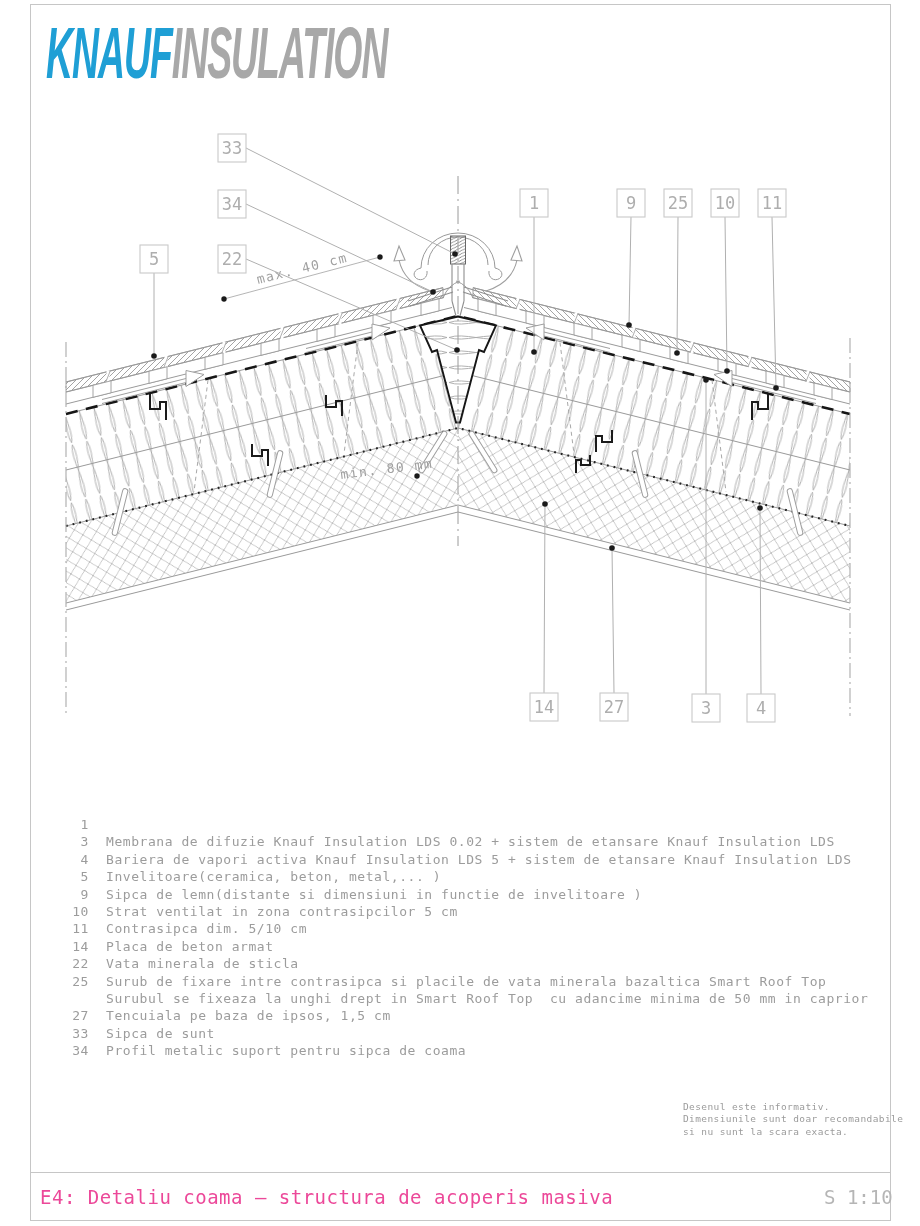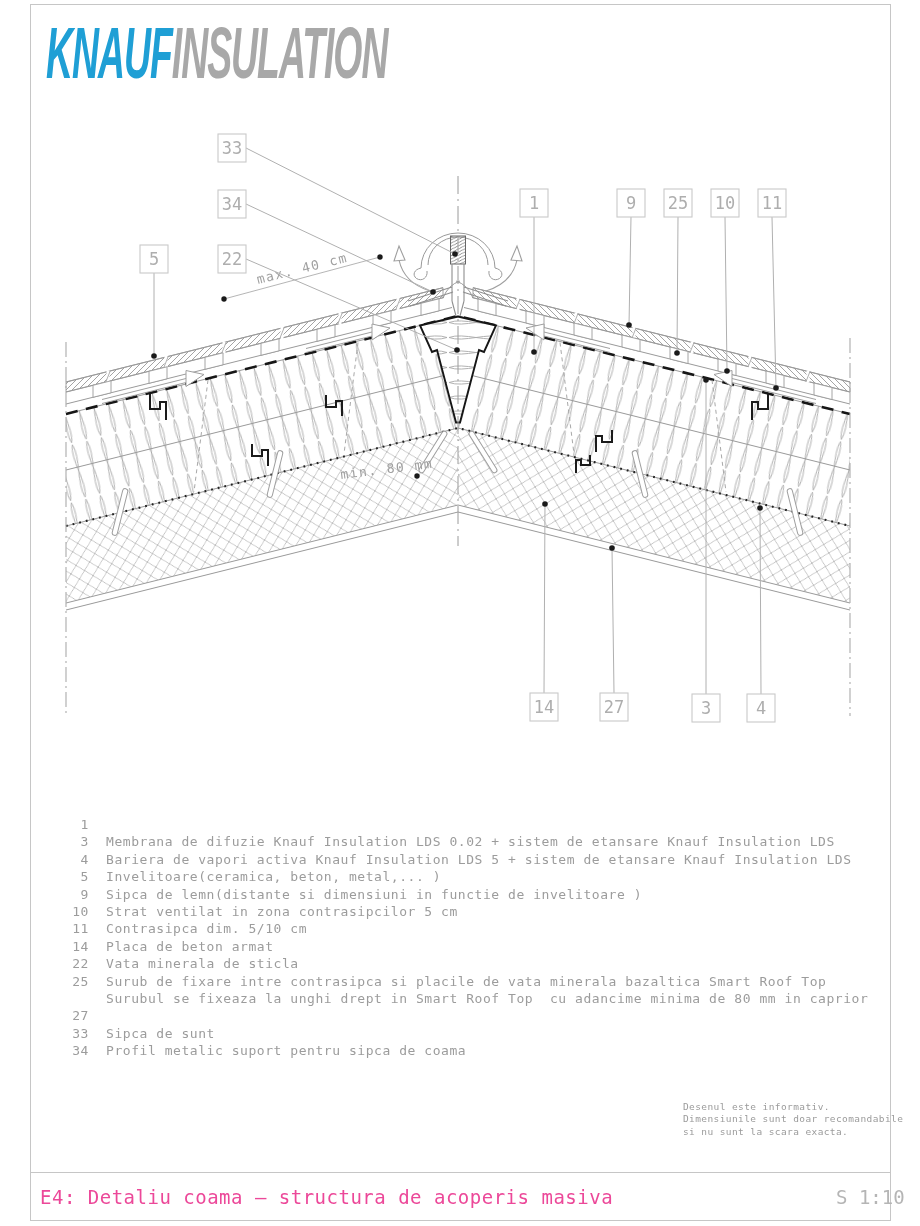--- a/index.html
+++ b/index.html
@@ -24,21 +24,21 @@
   .lrow{display:flex;height:17.4px;align-items:flex-start;white-space:pre;}
   .lnum{width:49px;text-align:right;flex:none;}
   .ltxt{padding-left:17px;}
   .note{position:absolute;left:683px;top:1076px;color:#9b9b9b;font-size:9.5px;
        letter-spacing:0.4px;line-height:12.4px;white-space:nowrap;margin-top:25px;}
   .title-sep{position:absolute;left:30px;top:1172px;width:860px;height:0;
        border-top:1px solid #c6c6c6;}
   .footer-title{position:absolute;left:40px;top:1186px;color:#ec4899;
        font-size:19px;letter-spacing:0.5px;white-space:nowrap;}
   .footer-scale{position:absolute;left:824px;top:1186px;color:#b5b5b5;
-       font-size:19px;white-space:nowrap;margin-left:12px;}
+       font-size:19px;white-space:nowrap;}
 </style>
 </head>
 <body>
 
 <div class="page-frame"></div>
 
 <div class="logo">
   <span class="logo-knauf">KNAUF</span><span class="logo-insul">INSULATION</span>
 </div>
 
@@ -295,22 +295,22 @@
     <div class="lrow"><span class="lnum">1</span></div>
     <div class="lrow"><span class="lnum">3</span><span class="ltxt">Membrana de difuzie Knauf Insulation LDS 0.02 + sistem de etansare Knauf Insulation LDS</span></div>
     <div class="lrow"><span class="lnum">4</span><span class="ltxt">Bariera de vapori activa Knauf Insulation LDS 5 + sistem de etansare Knauf Insulation LDS</span></div>
     <div class="lrow"><span class="lnum">5</span><span class="ltxt">Invelitoare(ceramica, beton, metal,... )</span></div>
     <div class="lrow"><span class="lnum">9</span><span class="ltxt">Sipca de lemn(distante si dimensiuni in functie de invelitoare )</span></div>
     <div class="lrow"><span class="lnum">10</span><span class="ltxt">Strat ventilat in zona contrasipcilor 5 cm</span></div>
     <div class="lrow"><span class="lnum">11</span><span class="ltxt">Contrasipca dim. 5/10 cm</span></div>
     <div class="lrow"><span class="lnum">14</span><span class="ltxt">Placa de beton armat</span></div>
     <div class="lrow"><span class="lnum">22</span><span class="ltxt">Vata minerala de sticla</span></div>
     <div class="lrow"><span class="lnum">25</span><span class="ltxt">Surub de fixare intre contrasipca si placile de vata minerala bazaltica Smart Roof Top</span></div>
-    <div class="lrow"><span class="lnum"></span><span class="ltxt">Surubul se fixeaza la unghi drept in Smart Roof Top  cu adancime minima de 80 mm in caprior</span></div>
-    <div class="lrow"><span class="lnum">27</span></div>
+    <div class="lrow"><span class="lnum"></span><span class="ltxt">Surubul se fixeaza la unghi drept in Smart Roof Top  cu adancime minima de 50 mm in caprior</span></div>
+    <div class="lrow"><span class="lnum">27</span><span class="ltxt">Tencuiala pe baza de ipsos, 1,5 cm</span></div>
     <div class="lrow"><span class="lnum">33</span><span class="ltxt">Sipca de sunt</span></div>
     <div class="lrow"><span class="lnum">34</span><span class="ltxt">Profil metalic suport pentru sipca de coama</span></div>
   </div>
 
 <div class="note" id="note">
     <div>Desenul este informativ.</div>
     <div>Dimensiunile sunt doar recomandabile</div>
     <div>si nu sunt la scara exacta.</div>
   </div>
 

